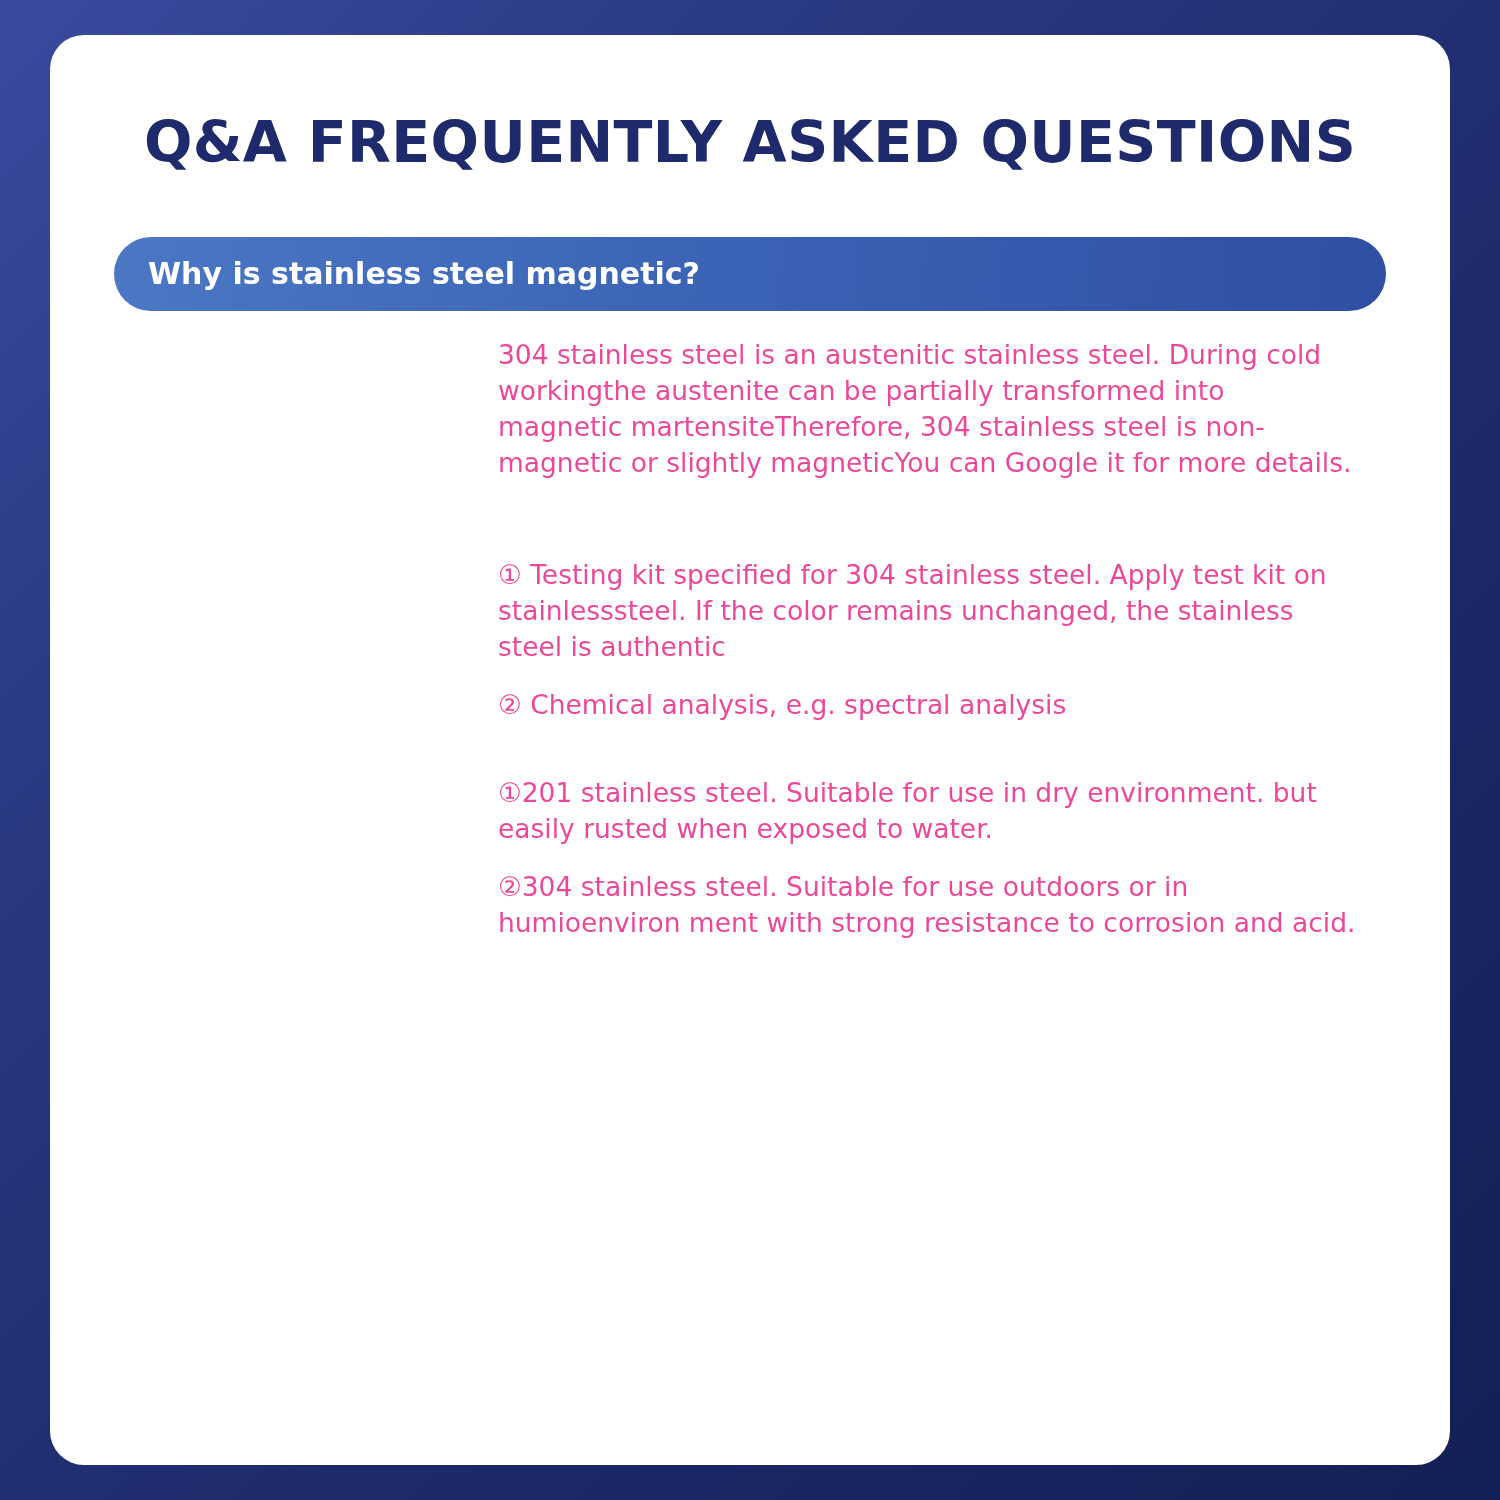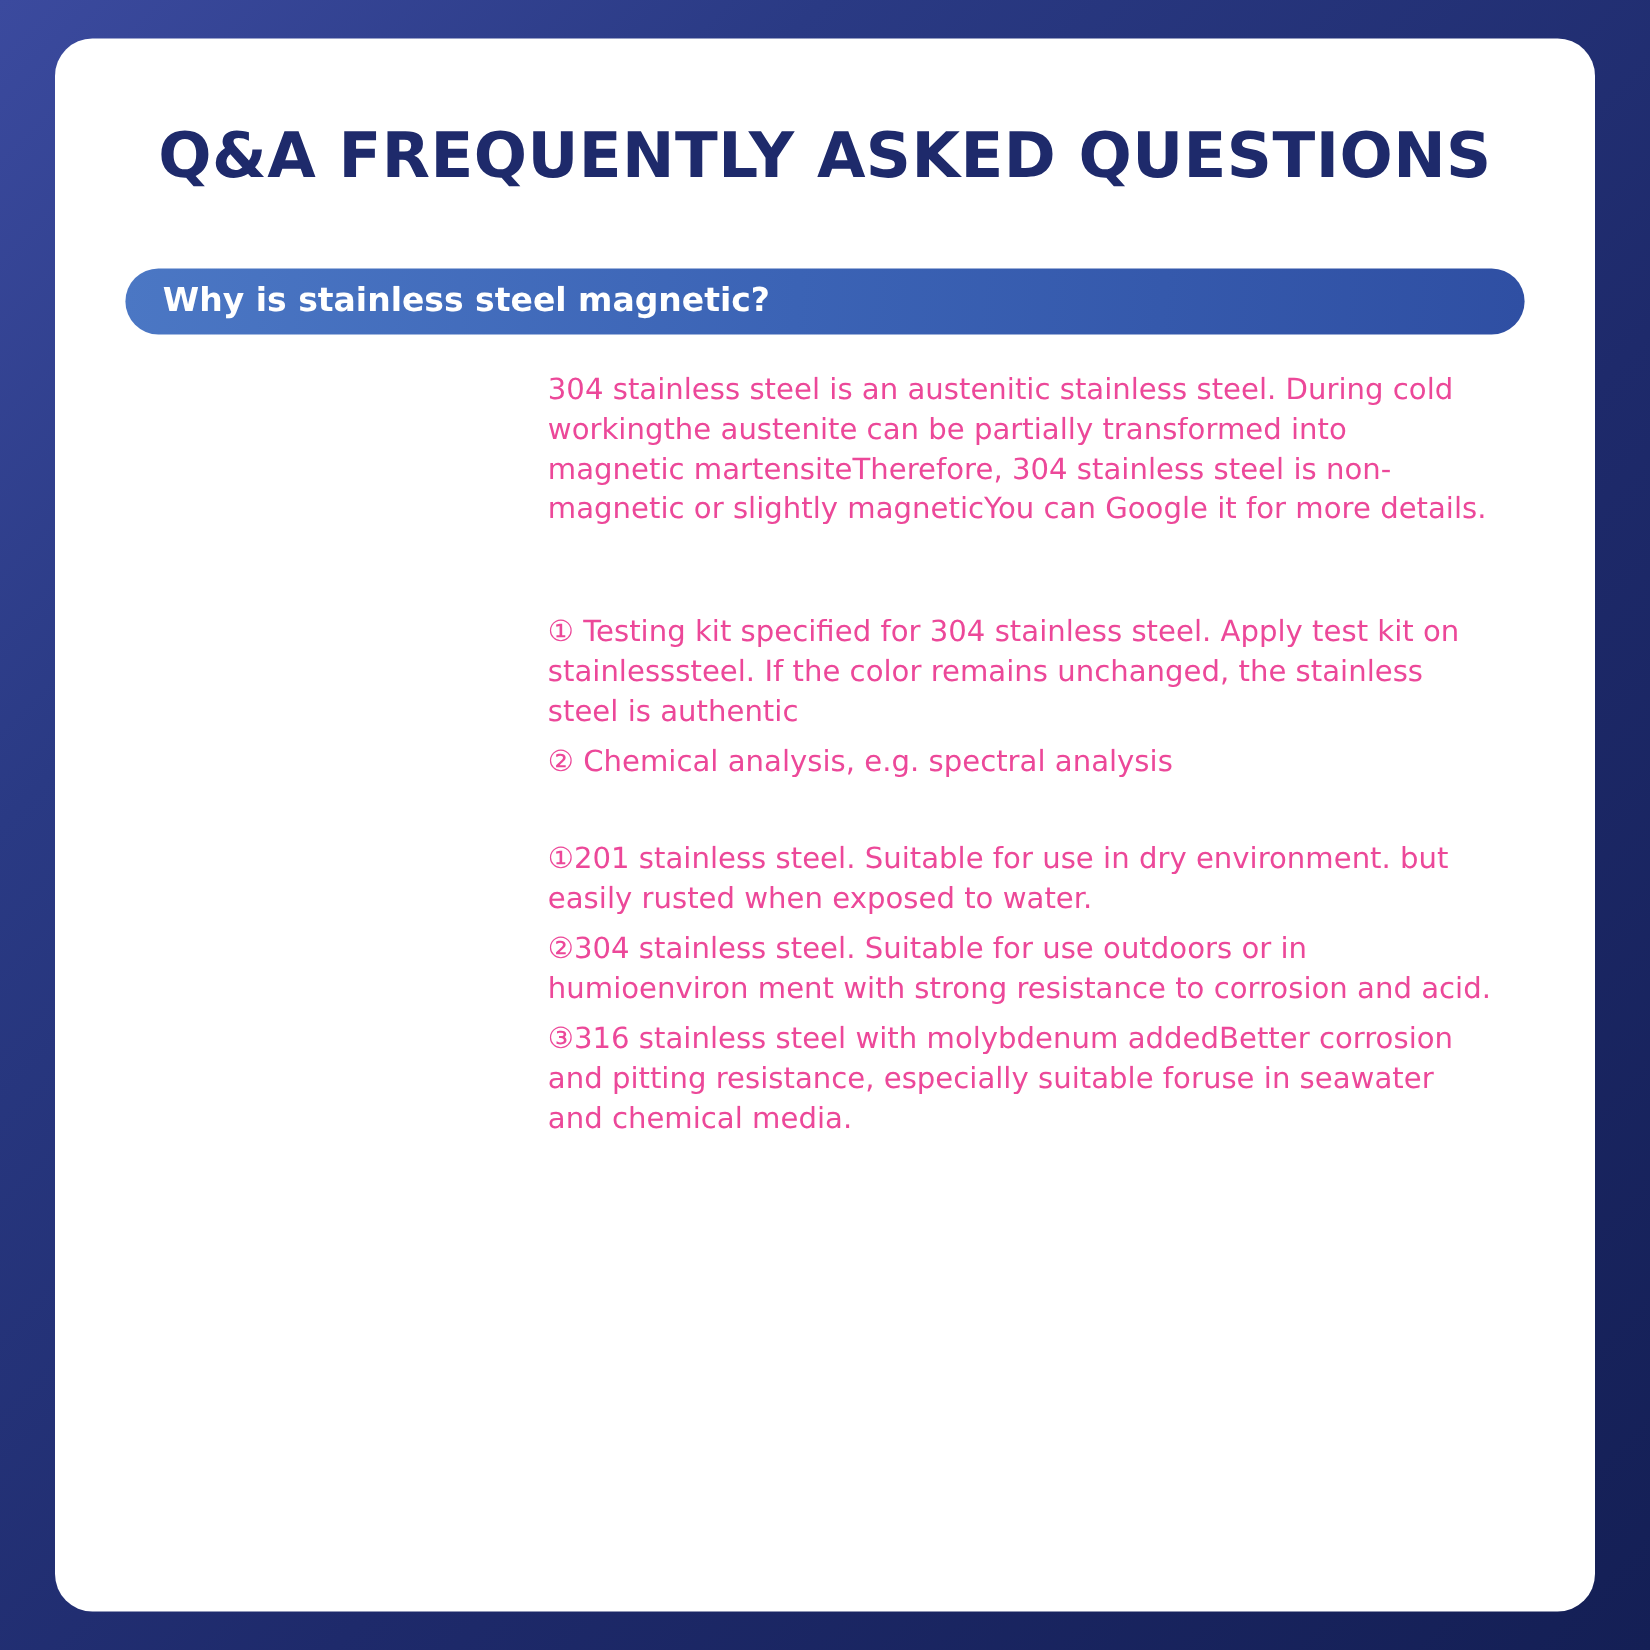--- a/index.html
+++ b/index.html
@@ -87,41 +87,41 @@
     width: 11px;
     height: 70px;
     background: linear-gradient(100deg, #c40f20 0%, #e03a2c 100%);
     transform: skewX(-17deg);
   }
   .slash.s1 { left: 312px; }
   .slash.s2 { left: 331px; }
 
   .q-bar {
     flex: 1 1 auto;
-    height: 60px;
+    height: 74px;
     border-radius: 37px;
     background: linear-gradient(95deg, #4b77c4 0%, #3b63b5 48%, #2f4fa3 100%);
     display: flex;
     align-items: center;
     padding: 12px 34px;
     color: #ffffff;
     font-size: 30px;
     font-weight: bold;
   }
 
   .answer {
     margin-left: 350px;
     padding: 0 30px 0 34px;
     color: #ec4899;
     font-size: 26.5px;
     line-height: 1.36;
   }
 
   .answer p { margin-top: 0; }
-  .answer p + p { margin-top: 10px; }
+  .answer p + p { margin-top: 22px; }
 
   .gap-a { height: 26px; }
   .gap-b { height: 50px; }
   .title-gap { height: 64px; }
 </style>
 </head>
 <body>
 
 <div class="card">
 
@@ -149,17 +149,16 @@
     </div>
   </div>
 
   <div class="gap-a"></div>
 
   <div class="qa-block">
     <div class="gap-a"></div>
     <div class="answer">
       <p>①201 stainless steel. Suitable for use in dry environment. but easily rusted when exposed to water.</p>
       <p>②304 stainless steel. Suitable for use outdoors or in humioenviron ment  with strong resistance to corrosion and acid.</p>
-      <p>③316 stainless steel with molybdenum addedBetter corrosion and pitting resistance, especially suitable foruse in seawater and chemical media.</p>
     </div>
   </div>
 
 </div>
 
 </body></html>

